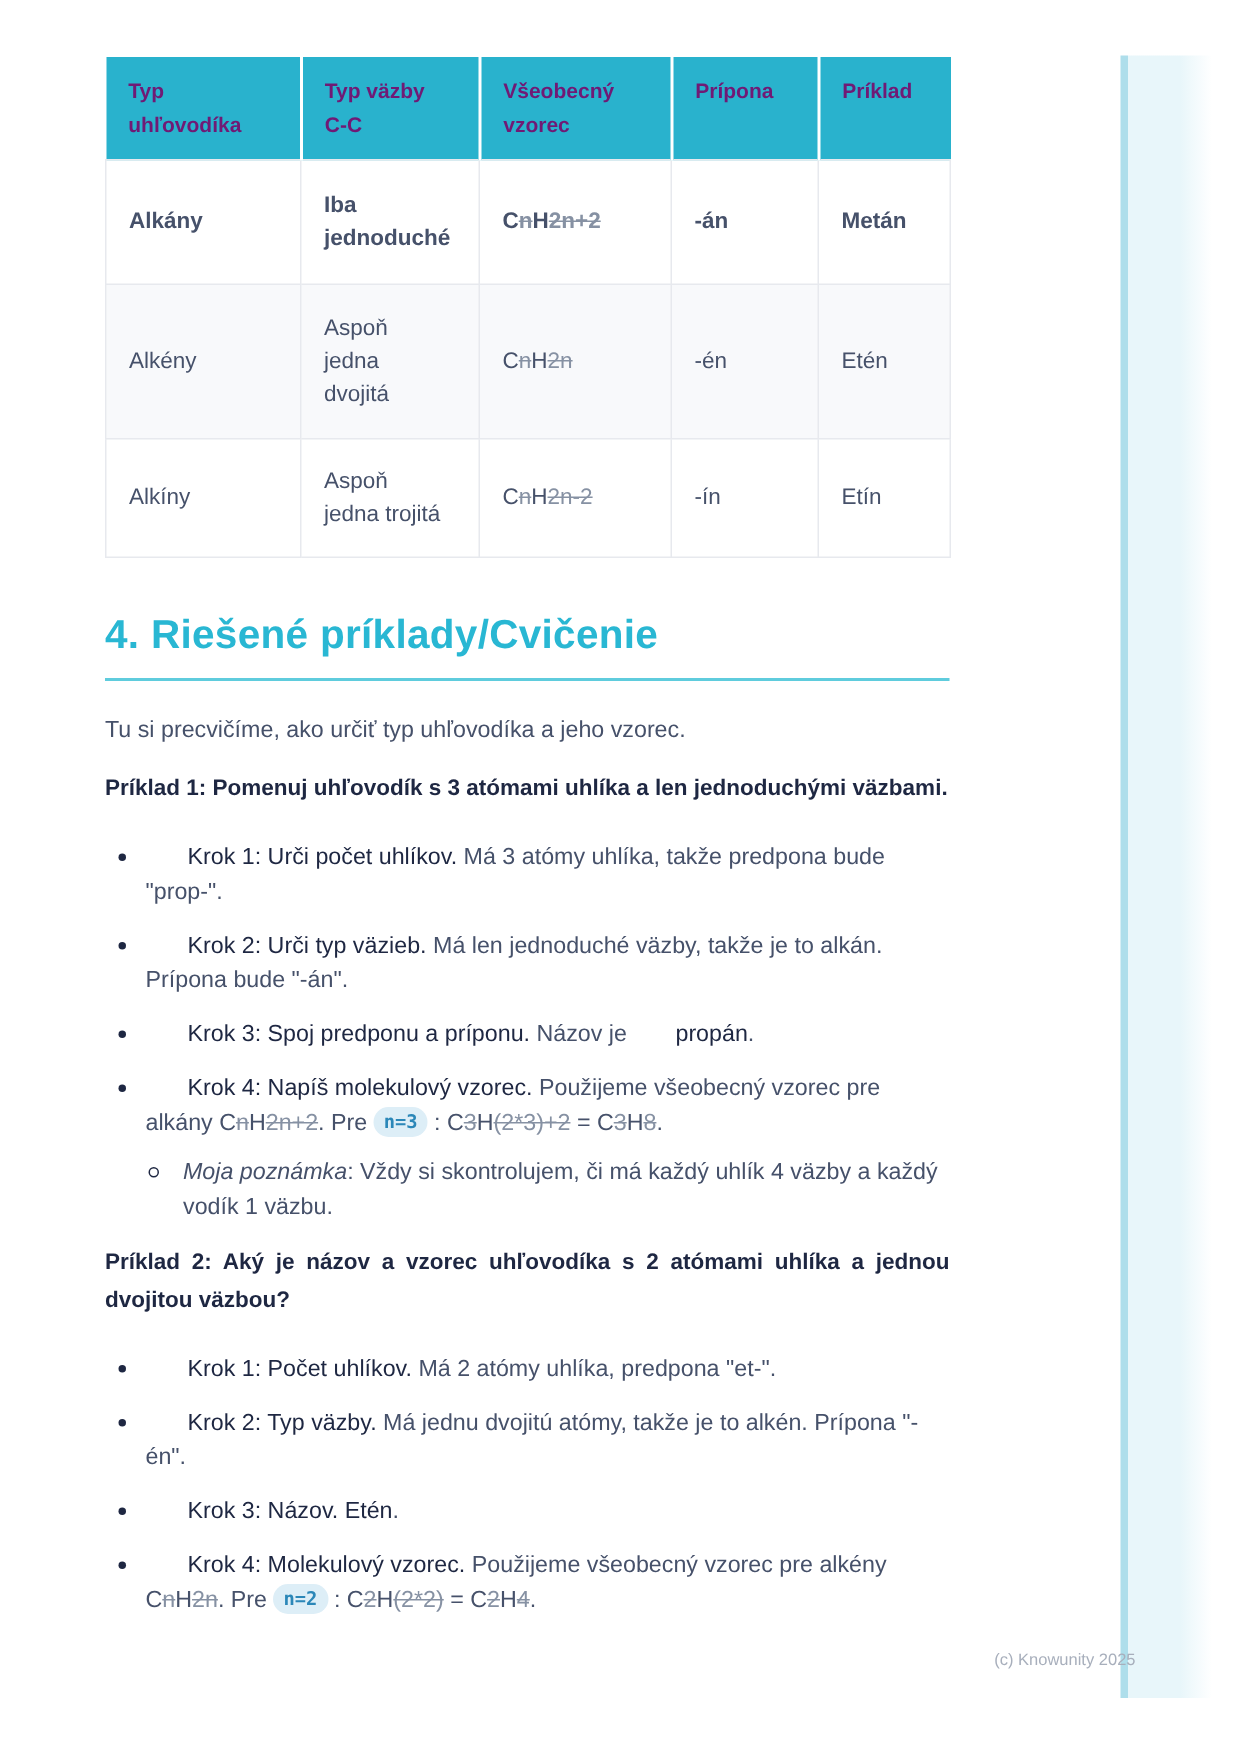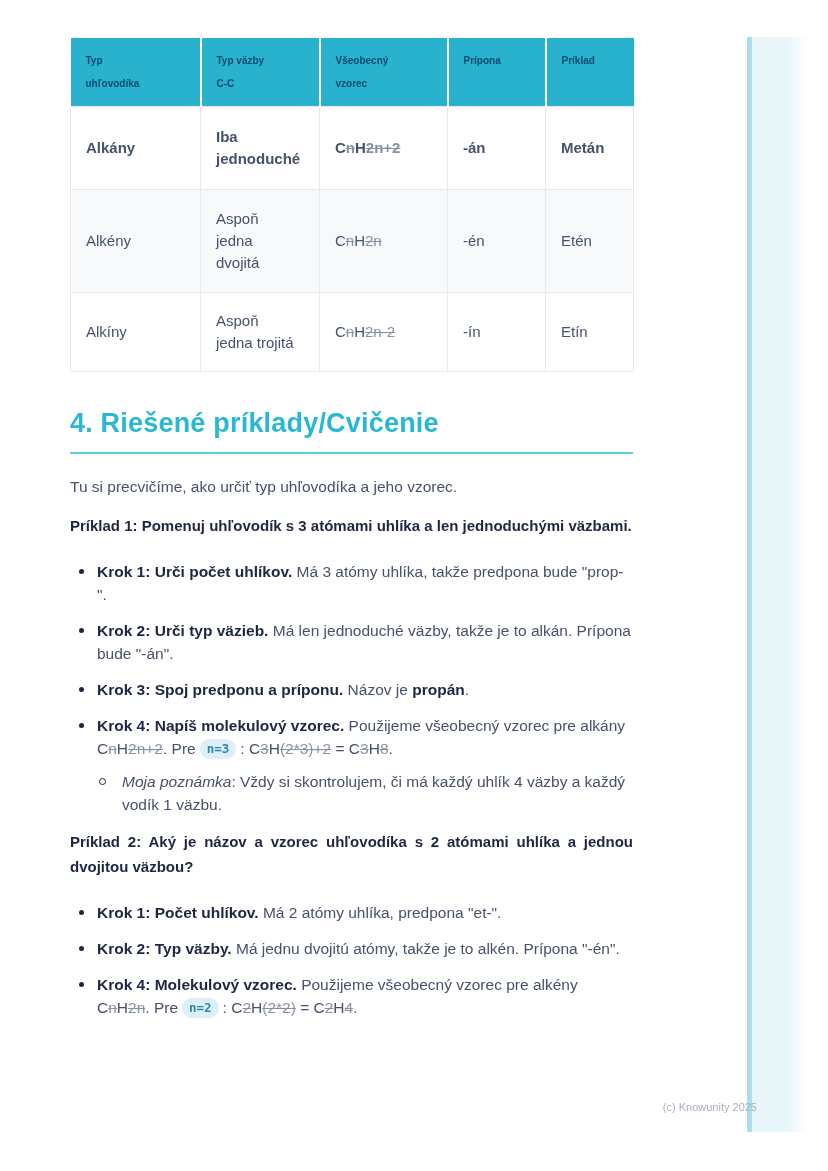--- a/index.html
+++ b/index.html
@@ -26,21 +26,21 @@
   .edge-panel{position:absolute; left:752px; top:37px; width:56px; height:1095px;
     background:linear-gradient(to right, var(--edge-panel) 62%, rgba(255,255,255,0));}
   .edge-line{position:absolute; left:747px; top:37px; width:5px; height:1095px;
     background:var(--edge-line);}
 
   .content{position:absolute; left:70px; top:38px; width:563px;}
 
   
   table{width:563px; border-collapse:collapse; table-layout:fixed;}
   col.c1{width:130px;} col.c2{width:119px;} col.c3{width:128px;} col.c4{width:98px;} col.c5{width:88px;}
-  th{background:var(--accent-dark); color:#0c4a6e; font-size:10px; font-weight:700;
+  th{background:var(--accent-dark); color:#701a75; font-size:14px; font-weight:700;
      text-align:left; vertical-align:top; padding:11px 15px; line-height:23px;
      white-space:pre-line; border-right:2px solid #ffffff;}
   th:last-child{border-right:none;}
   td{font-size:15px; color:var(--text); padding:15px; line-height:22px; vertical-align:middle;
      border:1px solid var(--border); background:#fff; white-space:pre-line;}
   tbody tr:nth-child(1){height:83px;font-weight:bold;}
   tbody tr:nth-child(2){height:103px;}
   tbody tr:nth-child(2) td{background:var(--alt-row);}
   tbody tr:nth-child(3){height:79px;}
 
@@ -58,21 +58,21 @@
   li.step{position:relative; padding-left:27px; margin-bottom:13px;
      font-size:15.5px; line-height:23px;}
   li.step::before{content:""; position:absolute; left:9px; top:9px; width:5px; height:5px;
      border-radius:50%; background:var(--dark);}
   ul.substeps{list-style:none; margin:10px 0 0;}
   li.substep{position:relative; padding-left:25px; font-size:15.5px; line-height:23px;}
   li.substep::before{content:""; position:absolute; left:2px; top:8px; width:5px; height:5px;
      border:1.5px solid var(--dark); border-radius:50%; background:transparent;}
 
   
-  .run-b{font-weight:700; color:var(--dark);}
+  .run-b{font-weight:400; color:var(--dark);margin-left:28px;}
   .run-r{}
   .run-i{font-style:italic;}
   .run-s{text-decoration:line-through; color:var(--muted);}
   .run-badge{display:inline-block; background:var(--badge-bg); color:var(--badge-fg);
      font-family:"DejaVu Sans Mono","Liberation Mono",monospace; font-weight:700;
      font-size:12.5px; line-height:16px; padding:2px 7px; border-radius:11px; margin:0 4px;
      position:relative; top:-1px;}
 
   .footer{position:absolute; top:1101px; right:71px; font-size:11px; color:var(--footer); z-index:3;}
 </style>
@@ -152,20 +152,21 @@
           <li class="substep"><span><span class="run-i">Moja poznámka</span><span class="run-r">: Vždy si skontrolujem, či má každý uhlík 4 väzby a každý vodík 1 väzbu.</span></span></li>
         </ul>
       </li>
     </ul>
 
     <p class="extitle second">Príklad 2: Aký je názov a vzorec uhľovodíka s 2 atómami uhlíka a jednou dvojitou väzbou?</p>
 
     <ul class="steps">
       <li class="step"><span><span class="run-b">Krok 1: Počet uhlíkov. </span><span class="run-r">Má 2 atómy uhlíka, predpona "et-".</span></span></li>
       <li class="step"><span><span class="run-b">Krok 2: Typ väzby. </span><span class="run-r">Má jednu dvojitú atómy, takže je to alkén. Prípona "-én".</span></span></li>
+      <li class="step"><span><span class="run-b">Krok 3: Názov. Etén</span><span class="run-r">.</span></span></li>
       <li class="step"><span><span class="run-b">Krok 4: Molekulový vzorec. </span><span class="run-r">Použijeme všeobecný vzorec pre alkény C</span><span class="run-s">n</span><span class="run-r">H</span><span class="run-s">2n</span><span class="run-r">. Pre</span><span class="run-badge">n=2</span><span class="run-r">: C</span><span class="run-s">2</span><span class="run-r">H</span><span class="run-s">(2*2)</span><span class="run-r"> = C</span><span class="run-s">2</span><span class="run-r">H</span><span class="run-s">4</span><span class="run-r">.</span></span></li>
     </ul>
 
   </div>
 
   <div class="footer">(c) Knowunity 2025</div>
 
 </div>
 
 </body></html>

